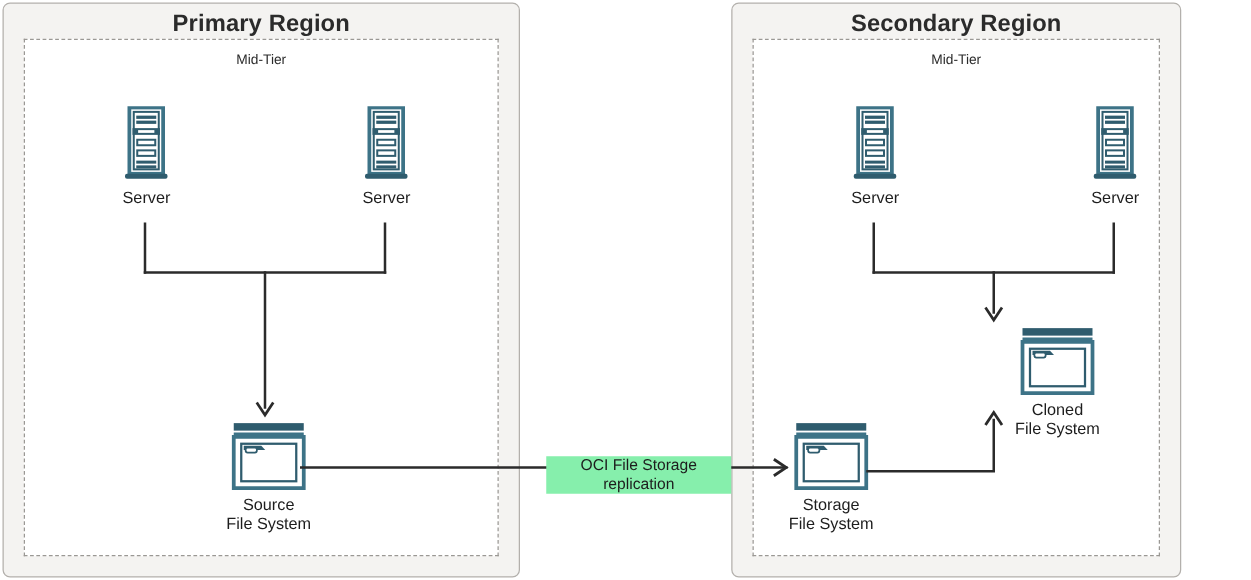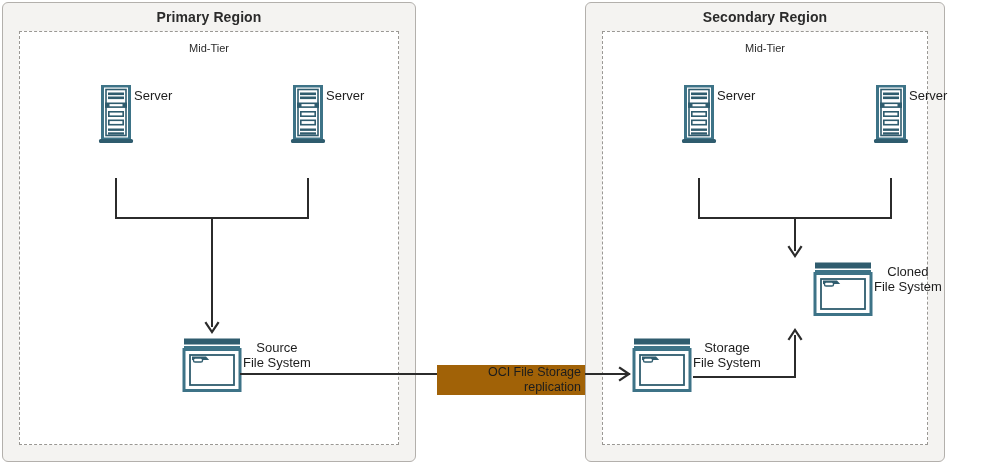--- a/index.html
+++ b/index.html
@@ -26,21 +26,21 @@
   }
   #region-primary  { left: 2px;   top: 2px; width: 414px; height: 460px; }
   #region-secondary{ left: 585px; top: 2px; width: 360px; height: 460px; }
 
   .region-title {
     position: absolute;
     left: 0;
     top: 6px;
     width: 100%;
     text-align: center;
-    font-size: 14px;
+    font-size: 19px;
     font-weight: bold;
     color: #2b2b2b;
     letter-spacing: .1px;
   }
   .tier-box {
     position: absolute;
     left: 16px;
     top: 28px;
     right: 16px;
     bottom: 16px;
@@ -55,22 +55,22 @@
     width: 100%;
     text-align: center;
     font-size: 11px;
     color: #2b2b2b;
   }
 
   
   .node {
     position: absolute;
     display: flex;
-    flex-direction: row;
-    align-items: flex-start;
+    flex-direction: column;
+    align-items: center;
   }
   .node-label {
     margin-top: 3px;
     font-size: 13px;
     line-height: 15px;
     color: #1d1d1d;
     text-align: center;
     white-space: pre-line;
   }
 
@@ -92,23 +92,23 @@
     width: 16px;
     height: 14px;
     overflow: visible;
   }
 
   .edge-label {
     position: absolute;
     font-size: 12.5px;
     line-height: 15px;
     color: #1d1d1d;
-    text-align: right;
+    text-align: center;
     white-space: pre-line;
-    background: #a16207;
+    background: #86efac;
     padding: 0 4px;
   }
 </style>
 </head>
 <body>
 
 <div id="canvas">
 
   <div class="region" id="region-primary">
     <div class="region-title">Primary Region</div>

